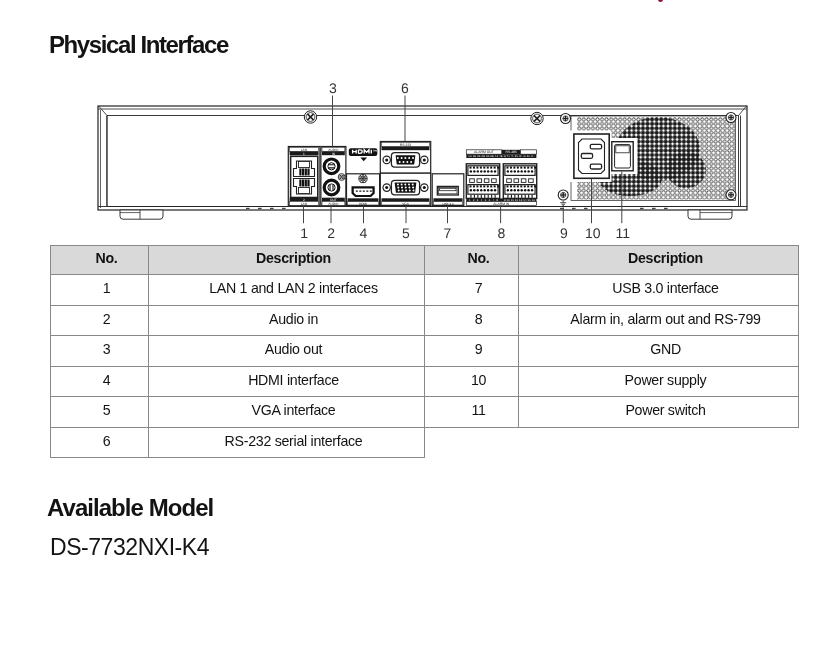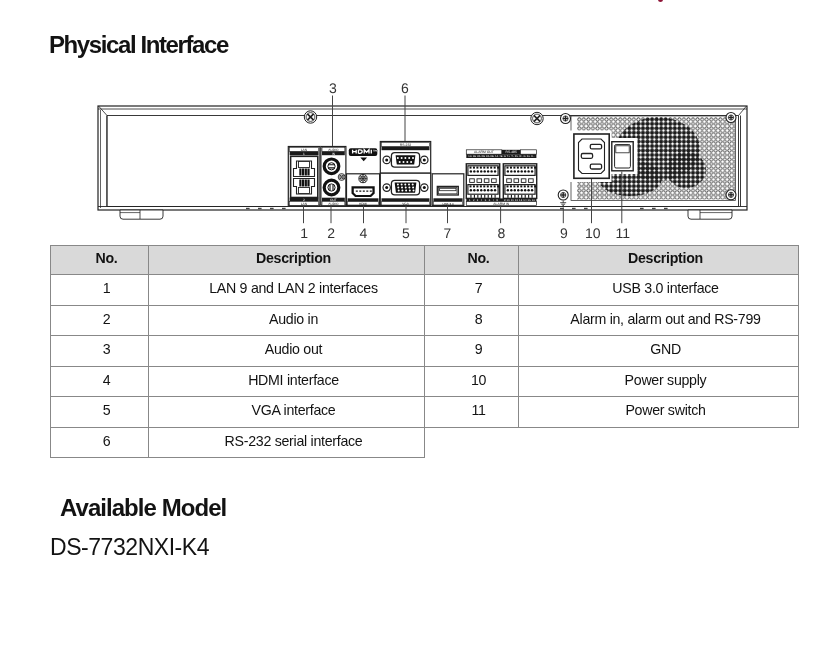--- a/index.html
+++ b/index.html
@@ -392,21 +392,21 @@
     </colgroup>
  <tbody>
       <tr style="height:29.5px">
         <td class="hdr">No.</td>
         <td class="hdr">Description</td>
         <td class="hdr">No.</td>
         <td class="hdr">Description</td>
       </tr>
  <tr style="height:30.5px">
         <td>1</td>
-        <td>LAN 9 and LAN 2 interfaces</td>
+        <td>LAN 1 and LAN 2 interfaces</td>
         <td>7</td>
         <td>USB 3.0 interface</td>
       </tr>
  <tr style="height:30.5px">
         <td>2</td>
         <td>Audio in</td>
         <td>8</td>
         <td>Alarm in, alarm out and RS-799</td>
       </tr>
  <tr style="height:30.5px">
@@ -429,15 +429,15 @@
       </tr>
  <tr style="height:30.5px">
         <td>6</td>
         <td>RS-232 serial interface</td>
         <td class="none"></td>
         <td class="none"></td>
       </tr>
 </tbody>
   </table>
 
-<div class="h1" style="top:494px;left:60px;letter-spacing:-0.95px;text-align:center;">Available Model</div>
+<div class="h1" style="top:494px;left:47px;letter-spacing:-0.95px;text-align:center;">Available Model</div>
 
 <div class="model">DS-7732NXI-K4</div>
 
 </body></html>

